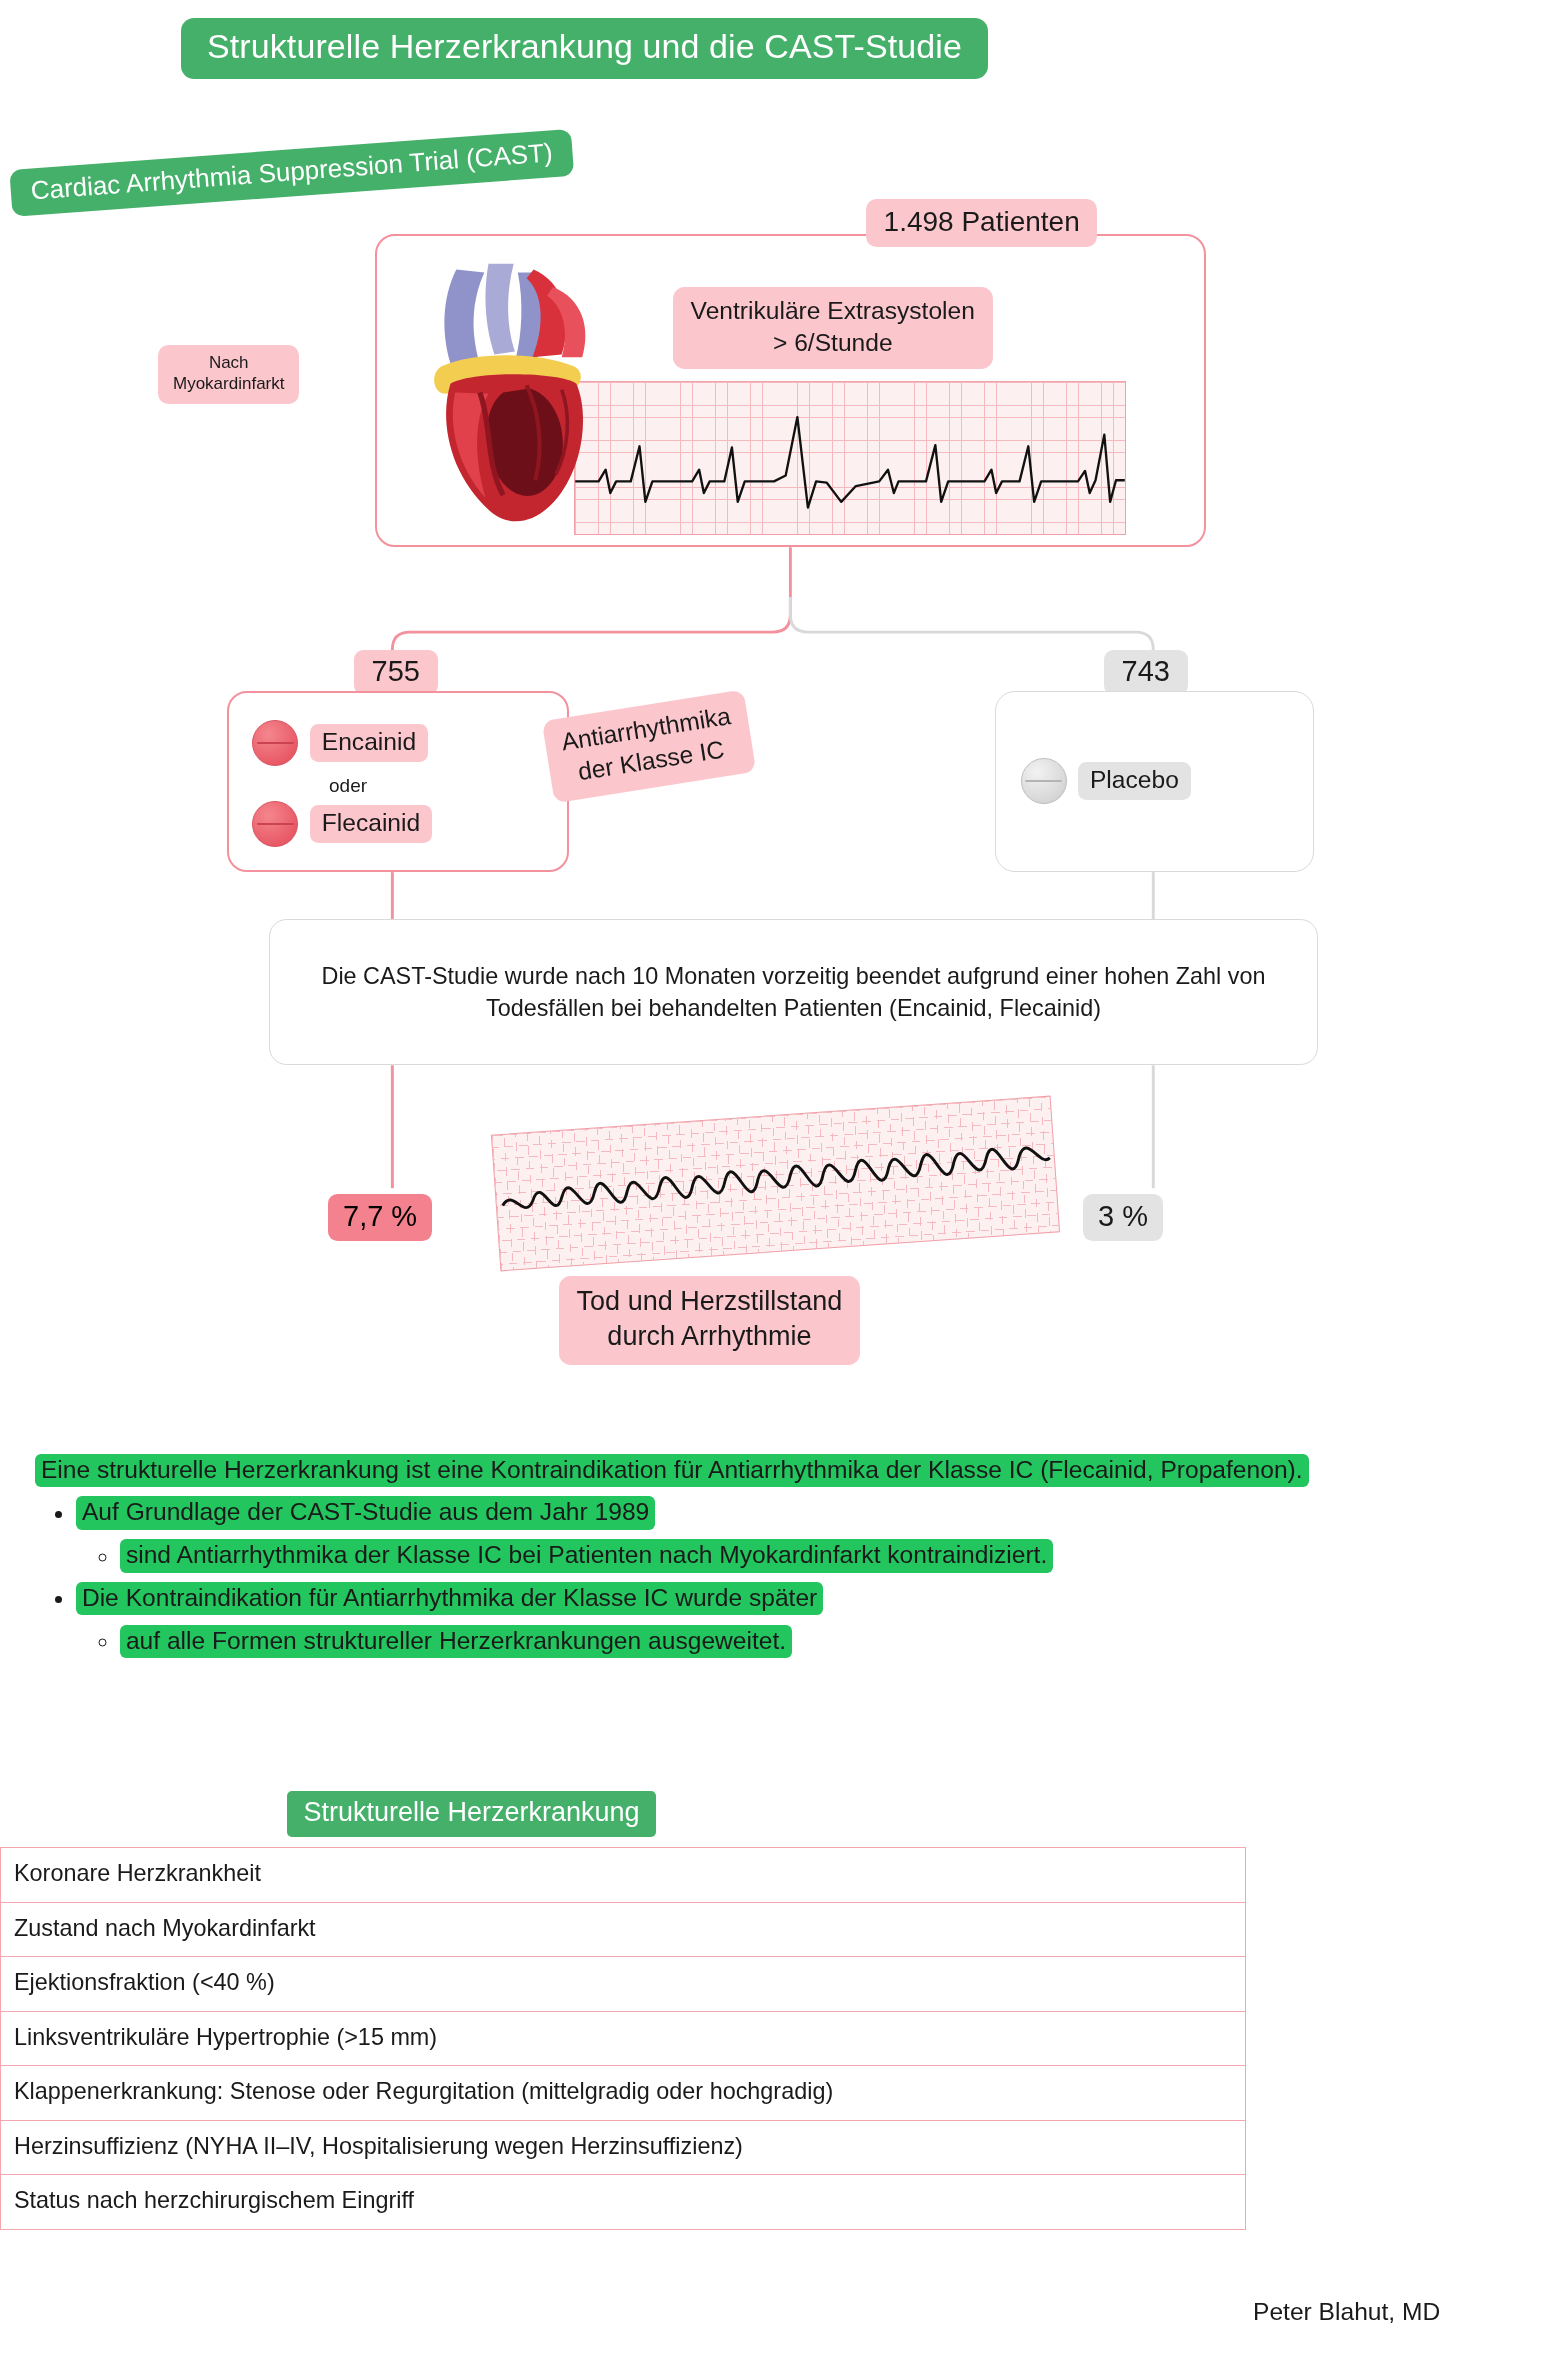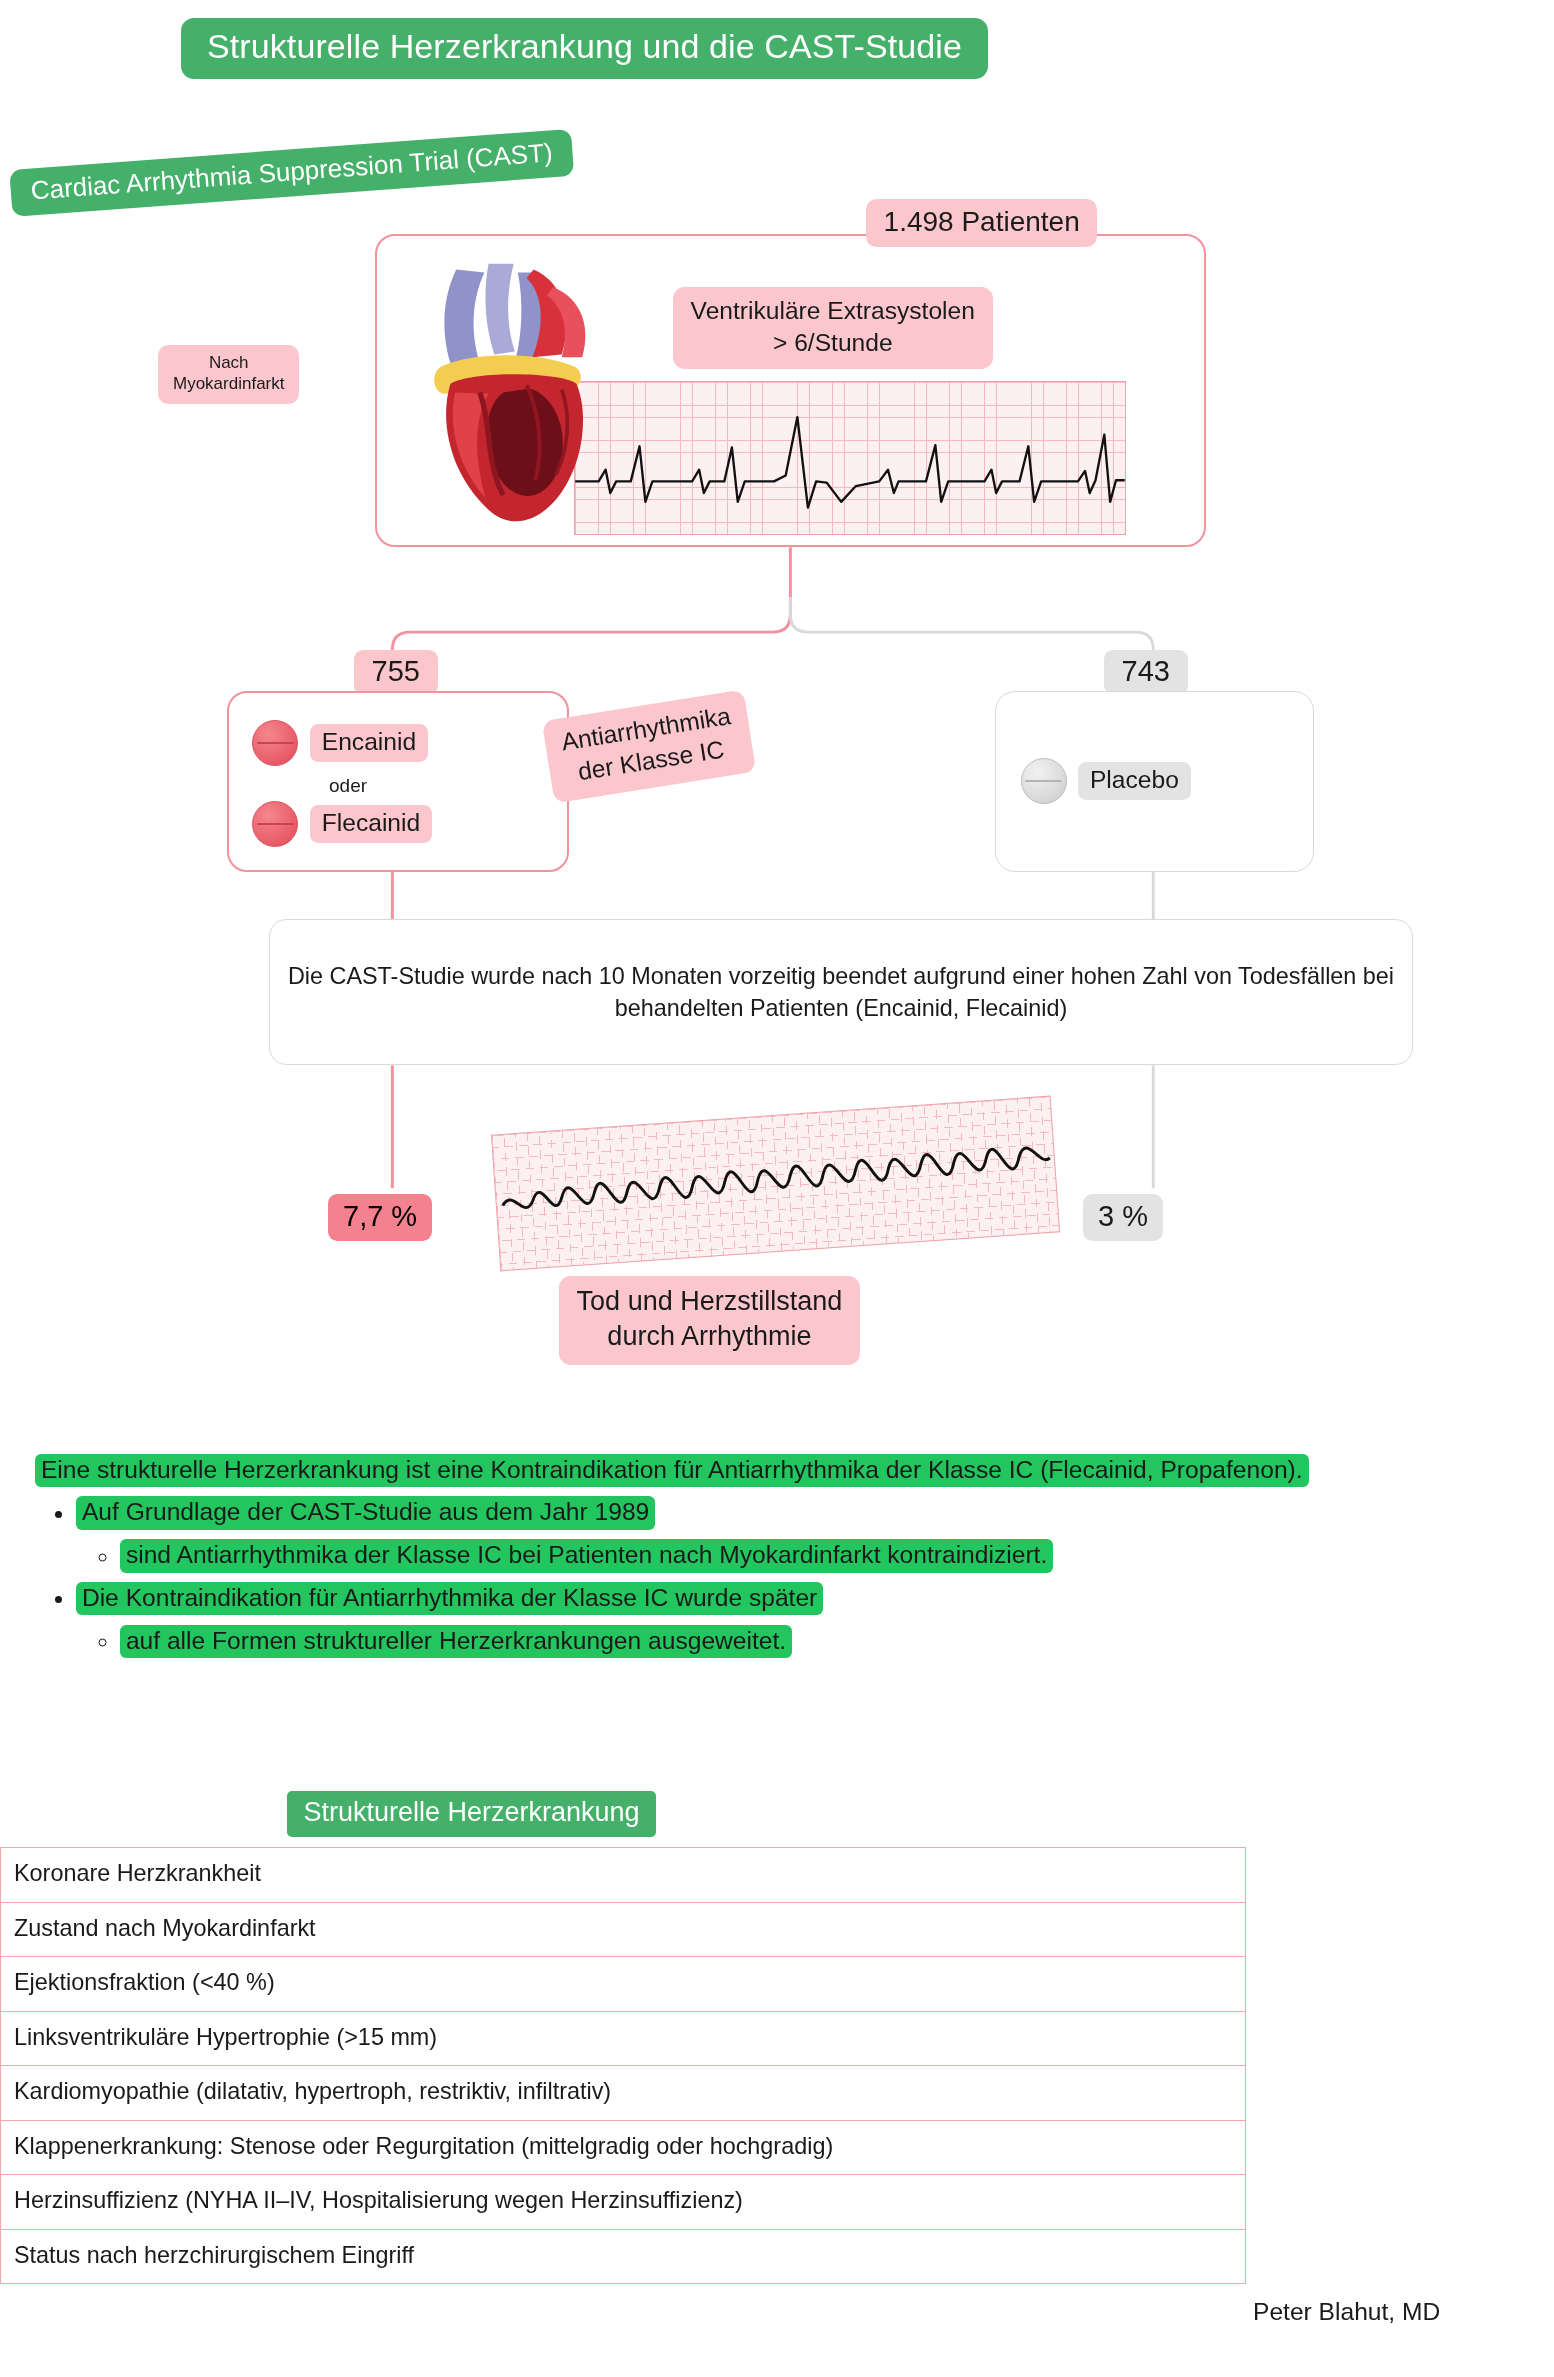--- a/index.html
+++ b/index.html
@@ -187,21 +187,21 @@
     text-align: center;
     line-height: 1.3;
     transform: rotate(-9deg);
     z-index: 6;
   }
 
   
   #note-box {
     left: 269px;
     top: 919px;
-    width: 1144px;
+    width: 1049px;
     height: 146px;
     border: 1.8px solid #d9d9d9;
     border-radius: 17.6px;
     box-sizing: border-box;
     background: #fff;
     display: flex;
     align-items: center;
     justify-content: center;
   }
   #note-text {
@@ -449,23 +449,20 @@
         <tr>
           <td>Zustand nach Myokardinfarkt</td>
         </tr>
         <tr>
           <td>Ejektionsfraktion (&lt;40 %)</td>
         </tr>
         <tr>
           <td>Linksventrikuläre Hypertrophie (&gt;15 mm)</td>
         </tr>
         <tr>
-          <td>Kardiomyopathie (dilatativ, hypertroph, restriktiv, infiltrativ)</td>
-        </tr>
-        <tr>
           <td>Klappenerkrankung: Stenose oder Regurgitation (mittelgradig oder hochgradig)</td>
         </tr>
         <tr>
           <td>Herzinsuffizienz (NYHA II–IV, Hospitalisierung wegen Herzinsuffizienz)</td>
         </tr>
         <tr>
           <td>Status nach herzchirurgischem Eingriff</td>
         </tr>
       </tbody>
   </table>

